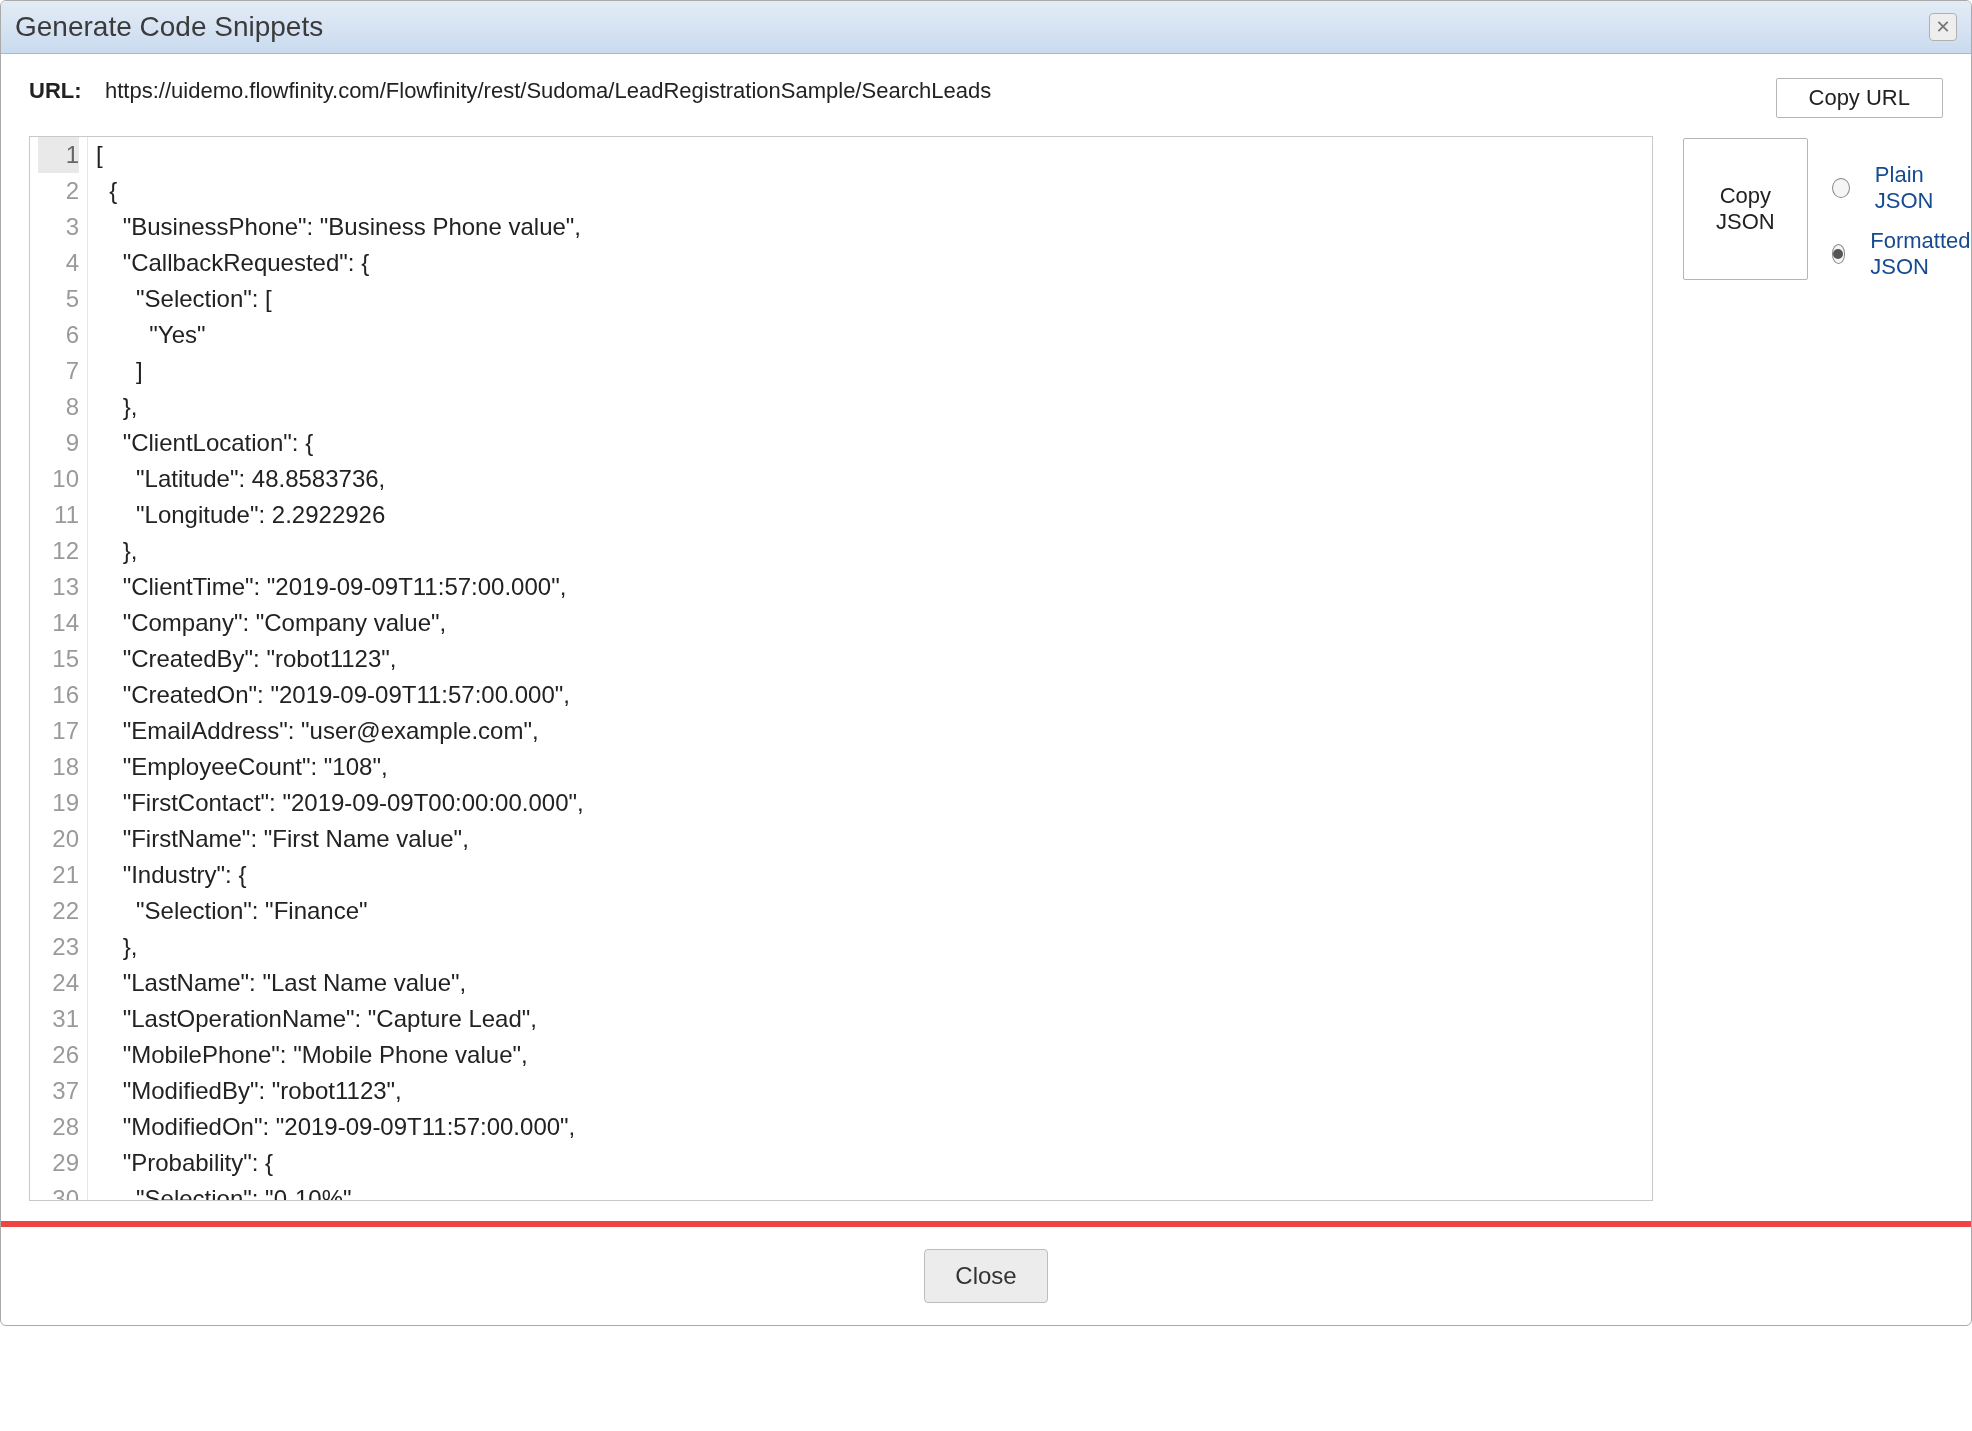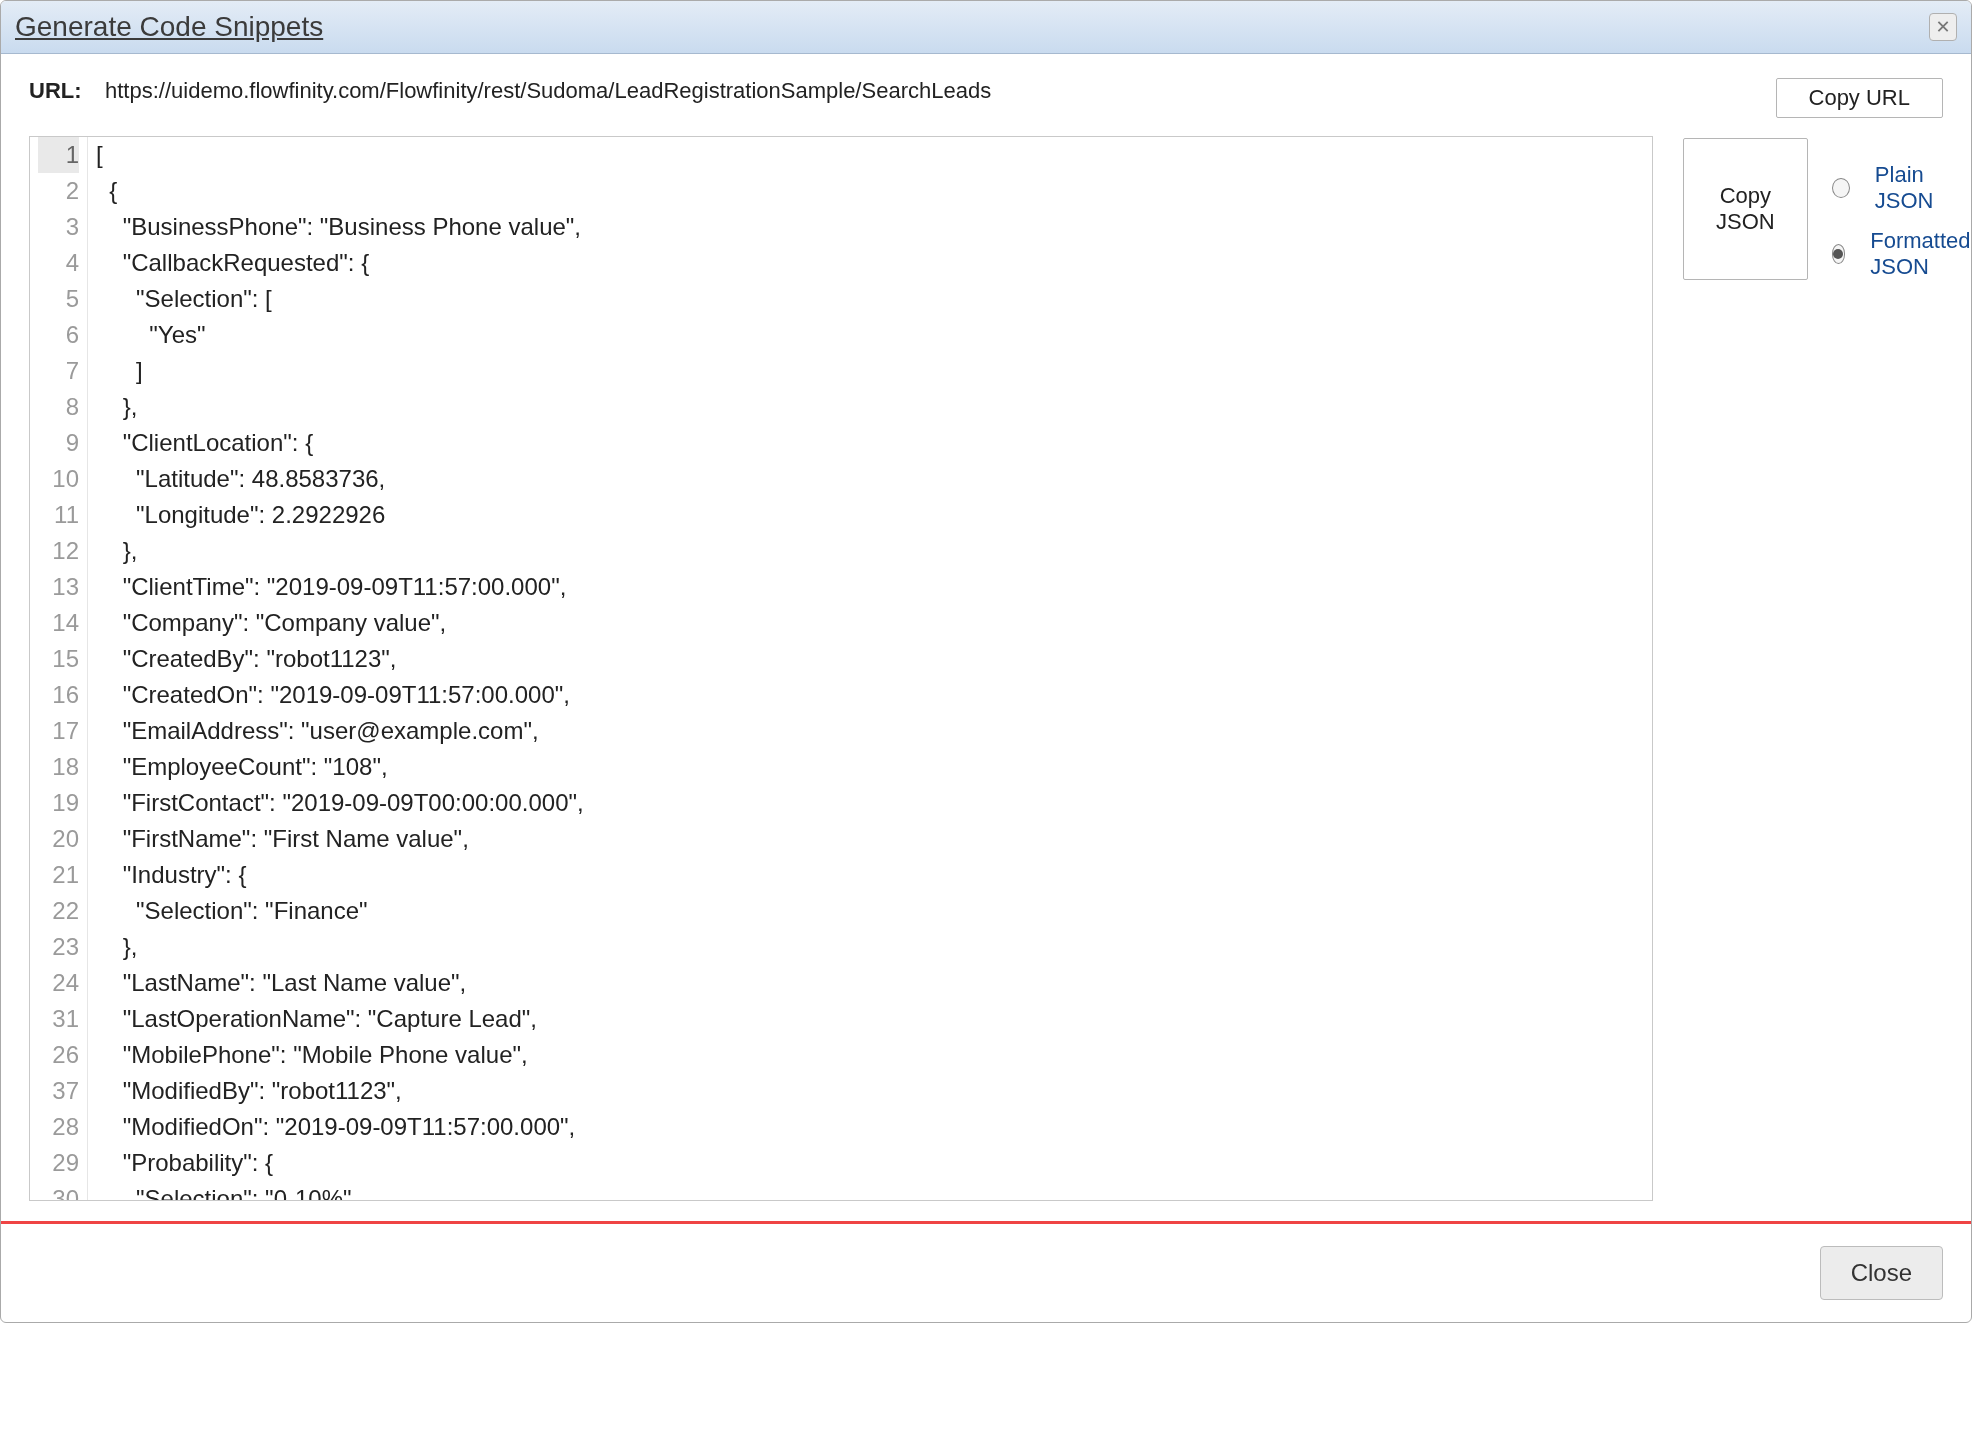--- a/index.html
+++ b/index.html
@@ -20,21 +20,20 @@
     display: flex;
     align-items: center;
     justify-content: space-between;
     padding: 10px 14px;
     background: linear-gradient(to bottom, #e3ecf6, #c9dbef);
     border-bottom: 1px solid #a6b9cf;
   }
   .title {
     font-size: 28px;
     color: #3b3b3b;
-    text-decoration: underline;
   }
   .close-x {
     width: 28px; height: 28px;
     border: 1px solid #b0b0b0;
     border-radius: 4px;
     background: #eee;
     display: flex; align-items: center; justify-content: center;
     font-size: 18px;
     color: #777;
     cursor: pointer;
@@ -122,24 +121,24 @@
     content: "";
     width: 10px; height: 10px;
     background: #555;
     border-radius: 50%;
   }
   .radio-label {
     color: #164b91;
     font-size: 22px;
   }
   .footer {
-    border-top: 3px solid #ef4444;
+    border-top: 6px solid #ef4444;
     padding: 22px 28px;
     display: flex;
-    justify-content: flex-end;
+    justify-content: center;
     margin-top: 10px;
   }
   .btn-close {
     border: 1px solid #bcbcbc;
     background: #ececec;
     padding: 12px 30px;
     font-size: 24px;
     border-radius: 4px;
     cursor: pointer;
     color: #333;

